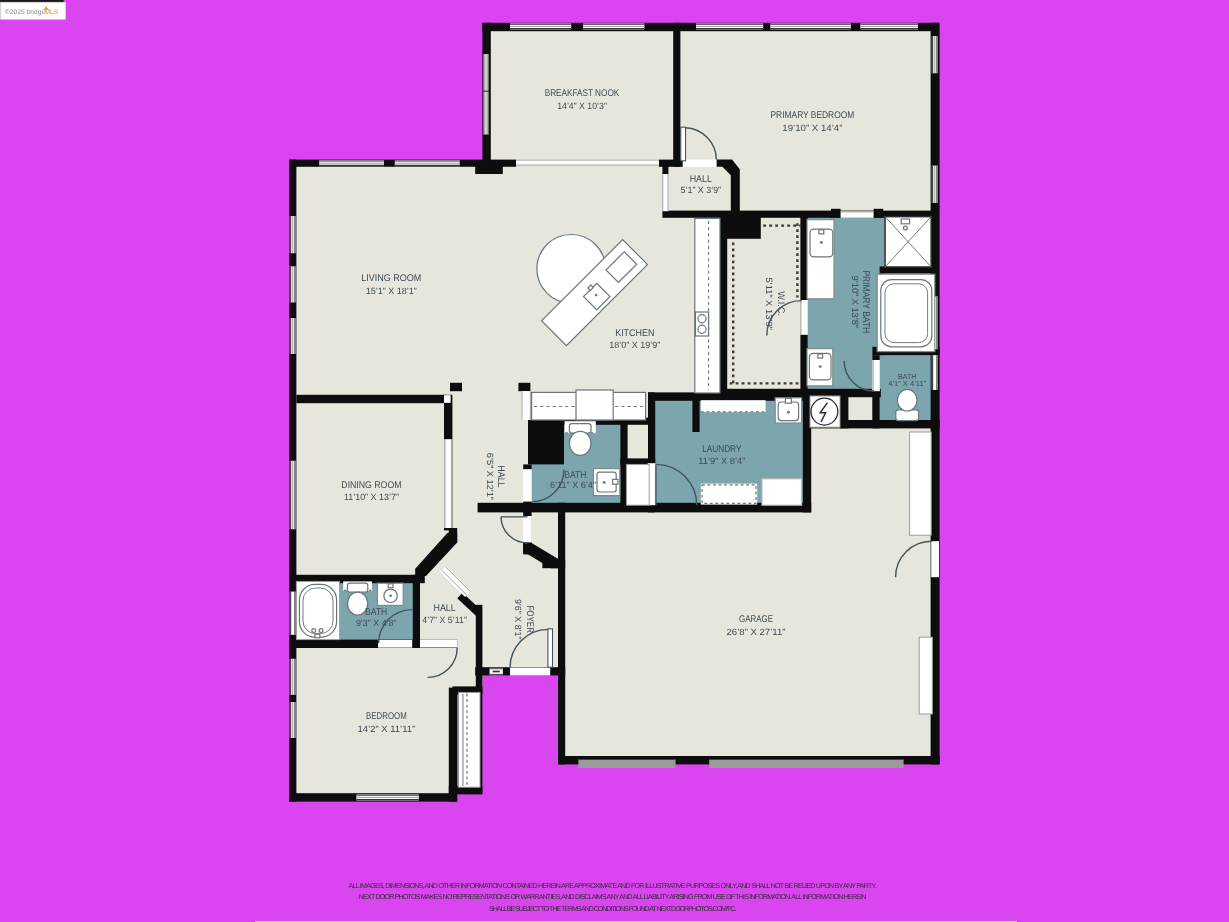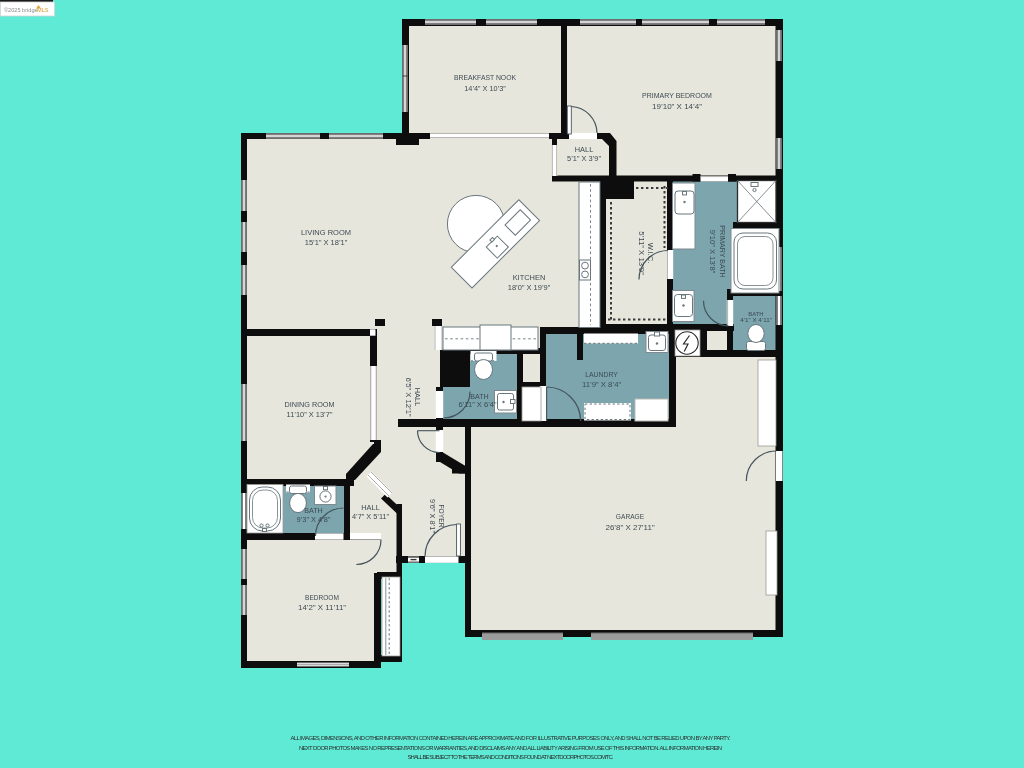--- a/index.html
+++ b/index.html
@@ -1,16 +1,16 @@
 <!DOCTYPE html>
 <html><head>
 <meta charset="utf-8">
 <style>
   html,body{margin:0;padding:0;background:#ffffff;}
-  .page{position:relative;width:1024px;height:768px;background:#5eead4;overflow:hidden;
+  .page{position:relative;width:1024px;height:768px;background:#d946ef;overflow:hidden;
         font-family:"Liberation Sans", sans-serif;}
   svg{position:absolute;left:0;top:0;}
   #labels text{fill:#3d4b52;}
   .rn{font-size:8.1px;}
   .rd{font-size:7.5px;}
   .rs{font-size:6.1px;}
 </style>
 </head>
 <body>
 <div class="page">

